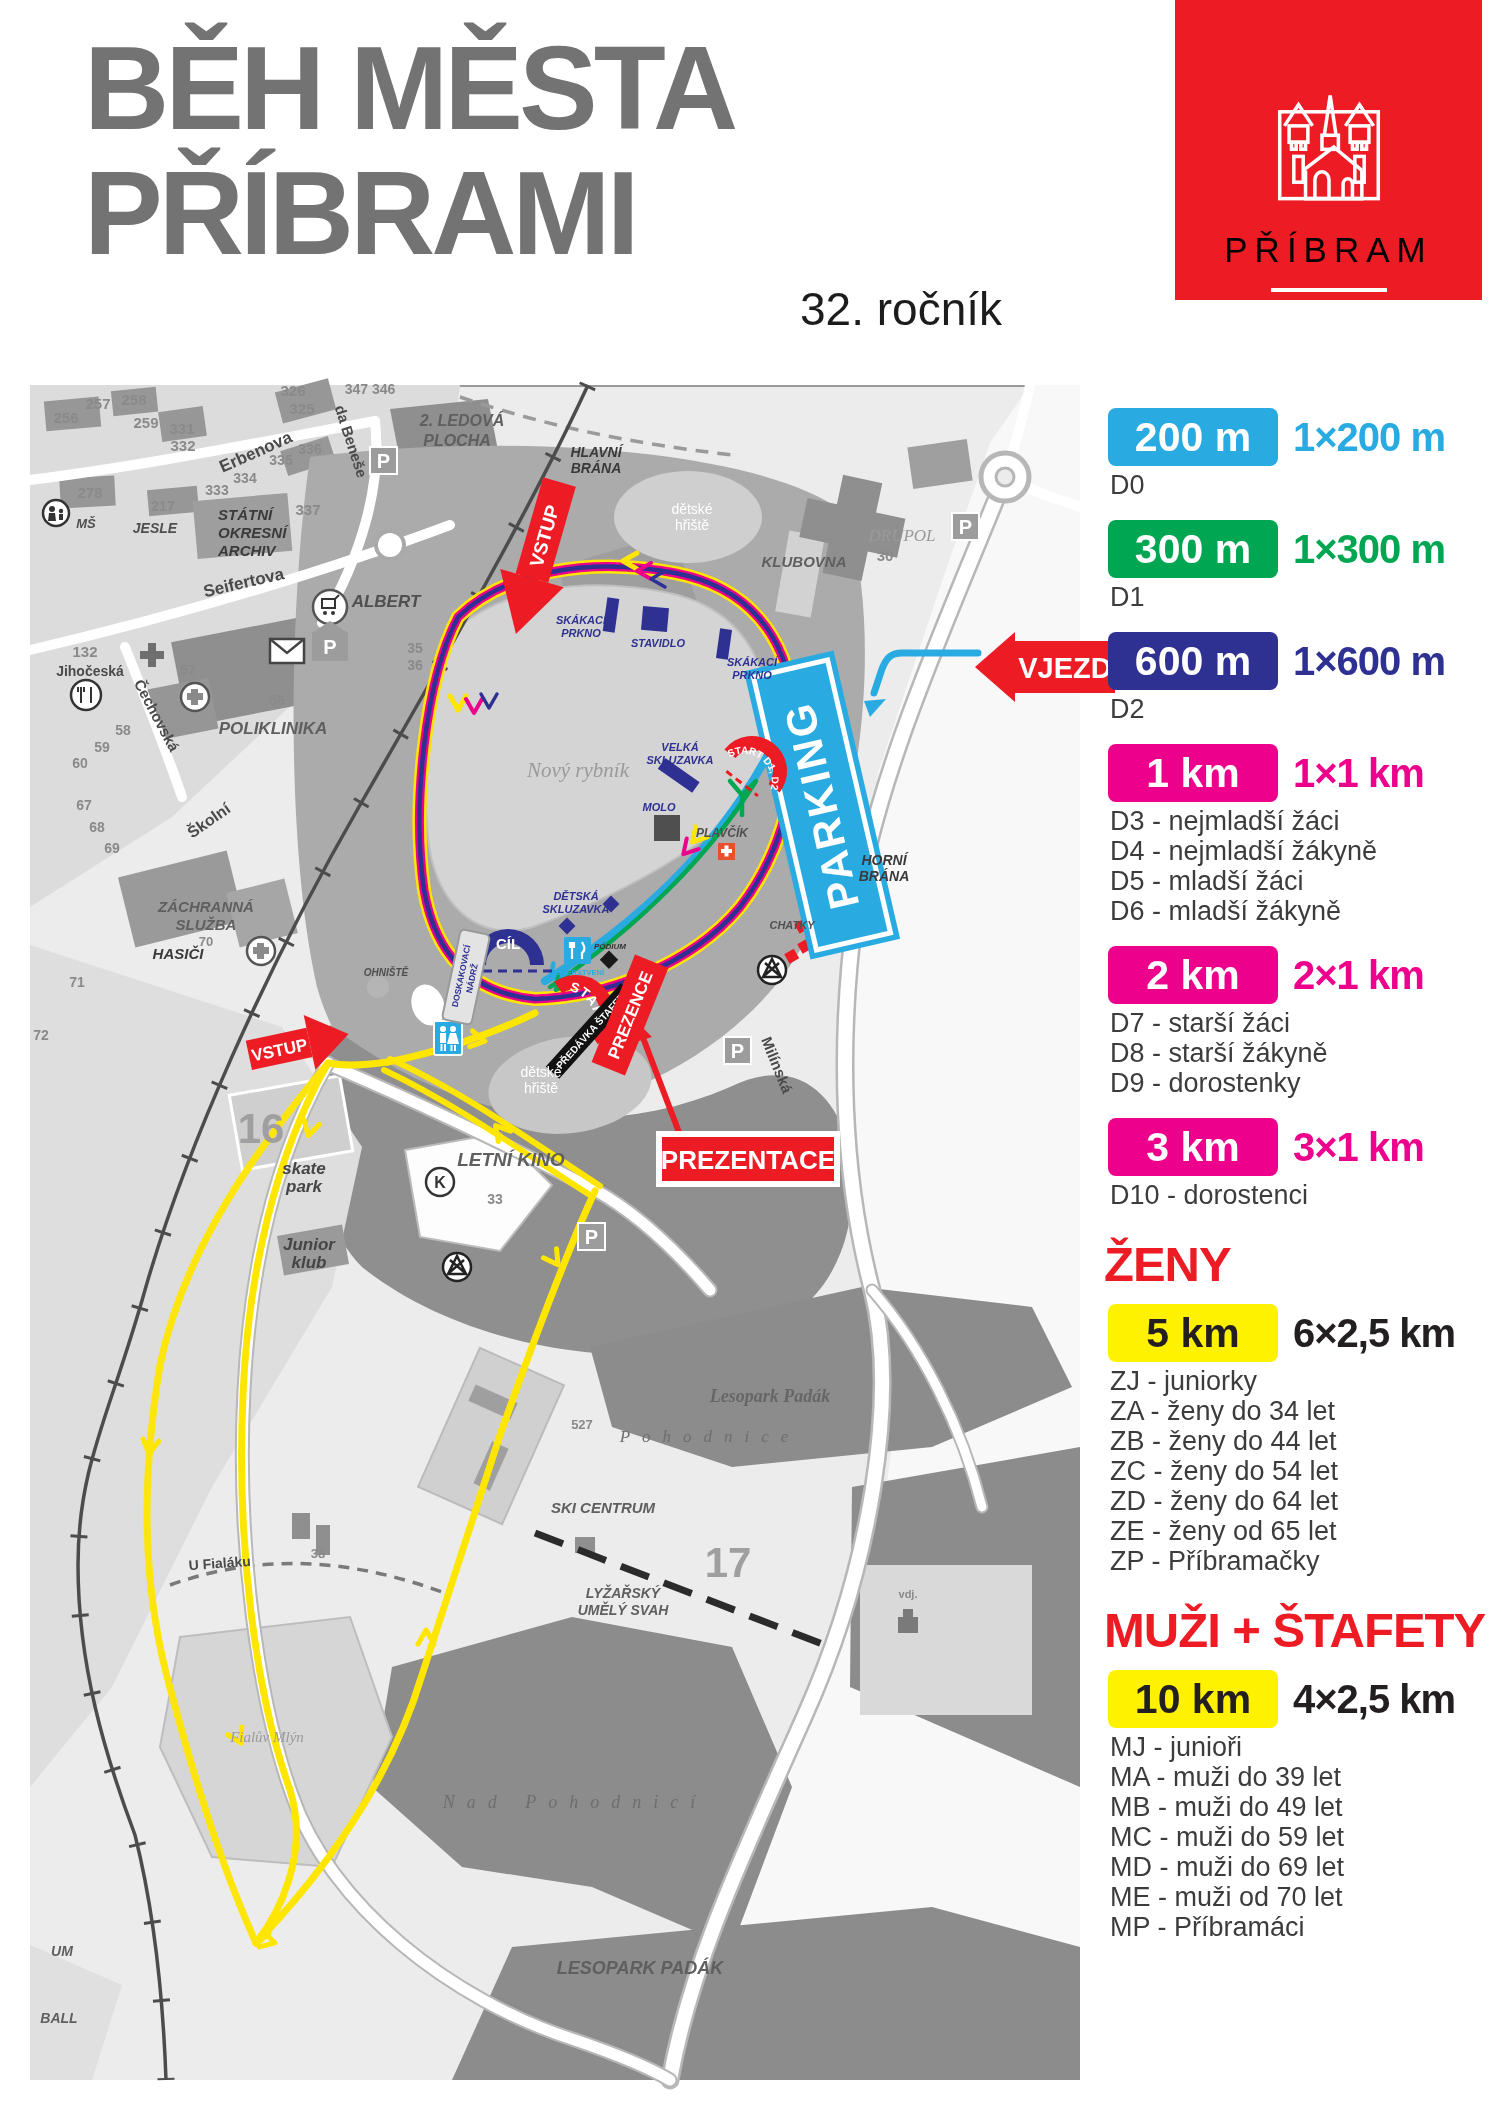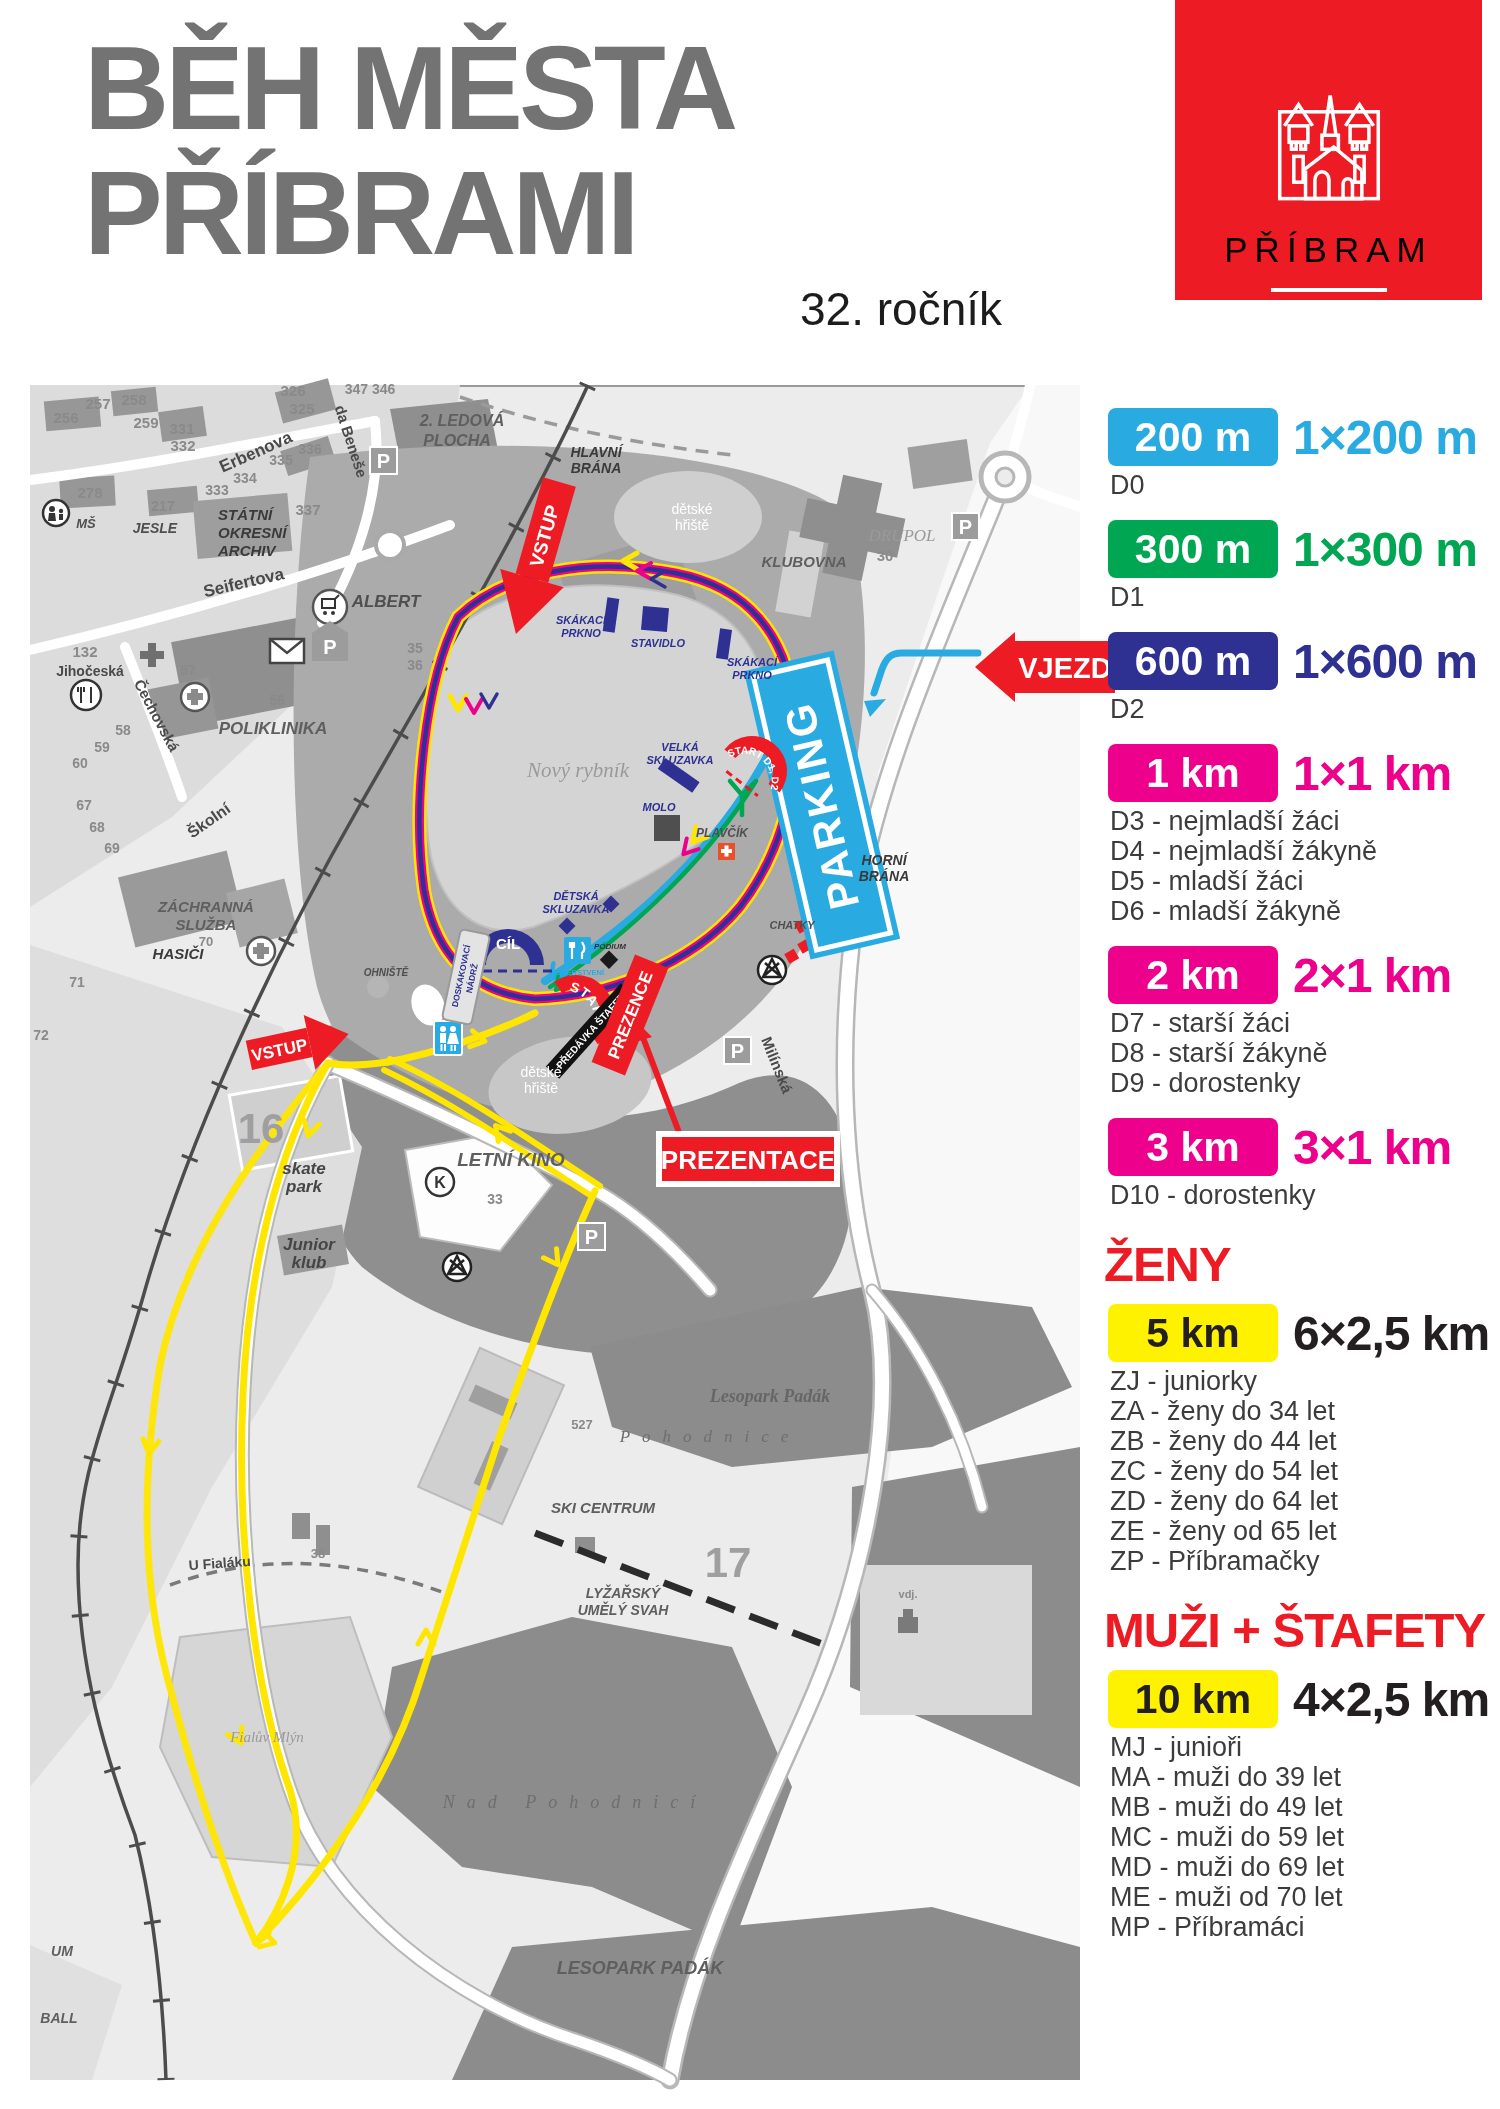--- a/index.html
+++ b/index.html
@@ -43,21 +43,21 @@
   .cc { stroke:#29abe2; } .cg { stroke:#00a651; }
   .chev { fill:none; stroke-linecap:round; stroke-linejoin:round; }
 
   
   .sidebar { position:absolute; left:1096px; top:408px; width:400px; }
   .sec-h { font-size:49px; font-weight:bold; margin:26px 0 12px 8px; letter-spacing:-1px; }
   .sec:first-child .sec-h { margin-top:0; }
   .race-row { display:flex; align-items:center; gap:15px; margin:0 0 4px 12px; }
   .badge { width:170px; height:58px; border-radius:8px; display:flex; align-items:center;
            justify-content:center; font-size:41px; font-weight:bold; flex:0 0 auto; }
-  .detail { font-size:48px; font-weight:bold; letter-spacing:-1px; white-space:nowrap; }
+  .detail { font-size:40px; font-weight:bold; letter-spacing:-1px; white-space:nowrap; }
   .cats { margin:2px 0 20px 14px; }
   .cat { font-size:27px; line-height:30px; color:#3c3c3c; }
 </style>
 </head>
 <body>
 
 <div class="page">
 
   <div class="title">
     <div>BĚH MĚSTA</div>
@@ -552,21 +552,21 @@
         <div class="cats">
           <div class="cat">D7 - starší žáci</div>
           <div class="cat">D8 - starší žákyně</div>
           <div class="cat">D9 - dorostenky</div>
         </div>
         <div class="race-row">
           <div class="badge" style="background: rgb(236, 0, 140); color: rgb(255, 255, 255);">3 km</div>
           <div class="detail" style="color: rgb(236, 0, 140);">3×1 km</div>
         </div>
         <div class="cats">
-          <div class="cat">D10 - dorostenky</div>
+          <div class="cat">D10 - dorostenci</div>
         </div>
       </section>
       <section class="sec">
         <div class="sec-h" style="color: rgb(237, 28, 36);">ŽENY</div>
         <div class="race-row">
           <div class="badge" style="background: rgb(255, 242, 0); color: rgb(35, 31, 32);">5 km</div>
           <div class="detail" style="color: rgb(35, 31, 32);">6×2,5 km</div>
         </div>
         <div class="cats">
           <div class="cat">ZJ - juniorky</div>

